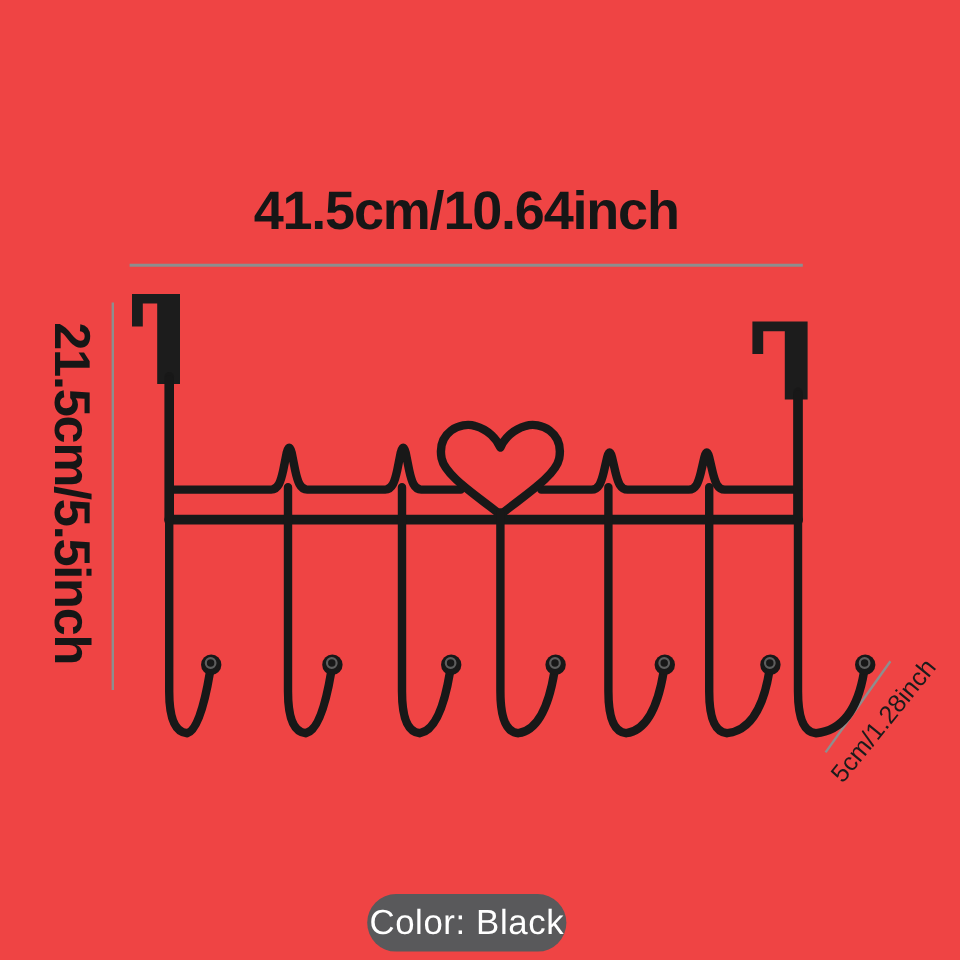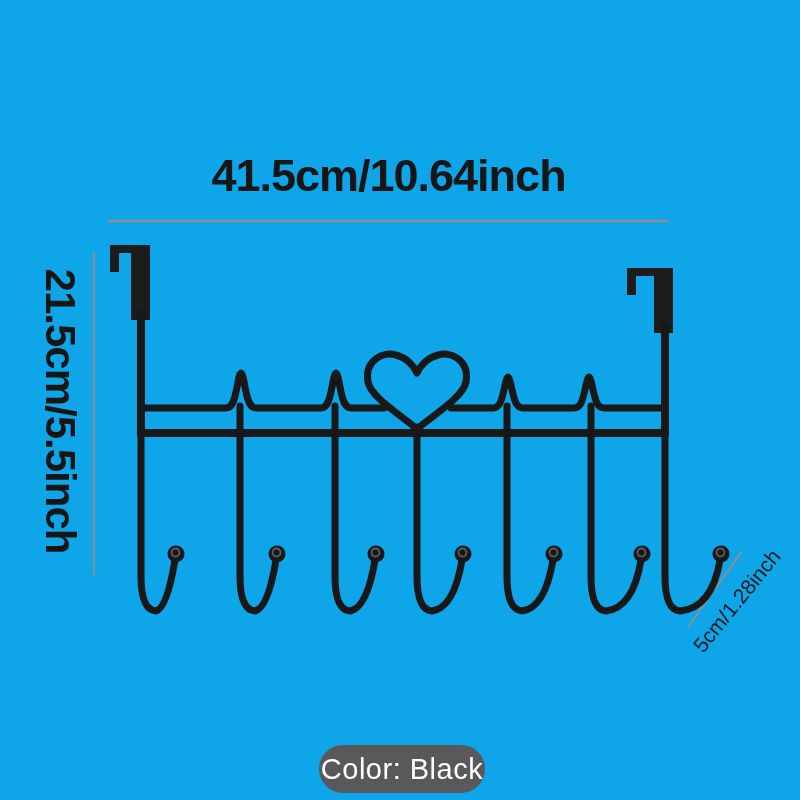--- a/index.html
+++ b/index.html
@@ -1,37 +1,37 @@
 <!DOCTYPE html>
 <html><head>
 <meta charset="utf-8">
 <style>
   html,body{margin:0;padding:0;background:#ffffff;}
   .stage{
-    position:relative;width:800px;height:800px;background:#0ea5e9;overflow:hidden;
+    position:relative;width:800px;height:800px;background:#ef4444;overflow:hidden;
     font-family:"Liberation Sans", sans-serif;
   }
   .stage svg{position:absolute;left:0;top:0;}
   .dim-label{
     position:absolute;color:#161616;font-weight:700;white-space:nowrap;
   }
   .width-label{
     left:108px;top:150px;width:561px;text-align:center;
     font-size:45px;letter-spacing:-1px;
   }
   .height-label{
     left:60px;top:411px;transform:translate(-50%,-50%) rotate(90deg);
     font-size:42px;letter-spacing:-1px;
   }
   .depth-label{
     left:737px;top:601px;transform:translate(-50%,-50%) rotate(-51deg);
     font-size:21px;font-weight:500;color:#1b1b1b;letter-spacing:0px;
   }
   .color-pill{
-    position:absolute;left:319px;top:745px;width:166px;height:48px;
+    position:absolute;left:306px;top:745px;width:166px;height:48px;
     background:#59595b;border-radius:26px;
     display:flex;align-items:center;justify-content:center;
   }
   .color-pill span{
     color:#ffffff;font-size:29px;font-weight:400;letter-spacing:0.5px;white-space:nowrap;
   }
 </style>
 </head>
 <body>
 

